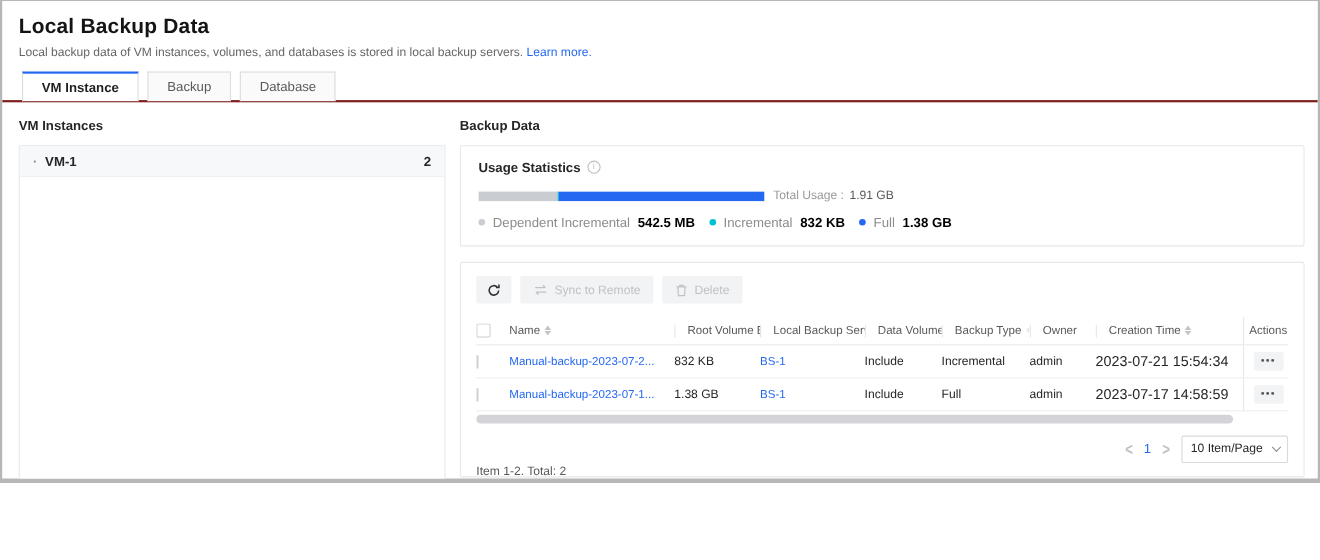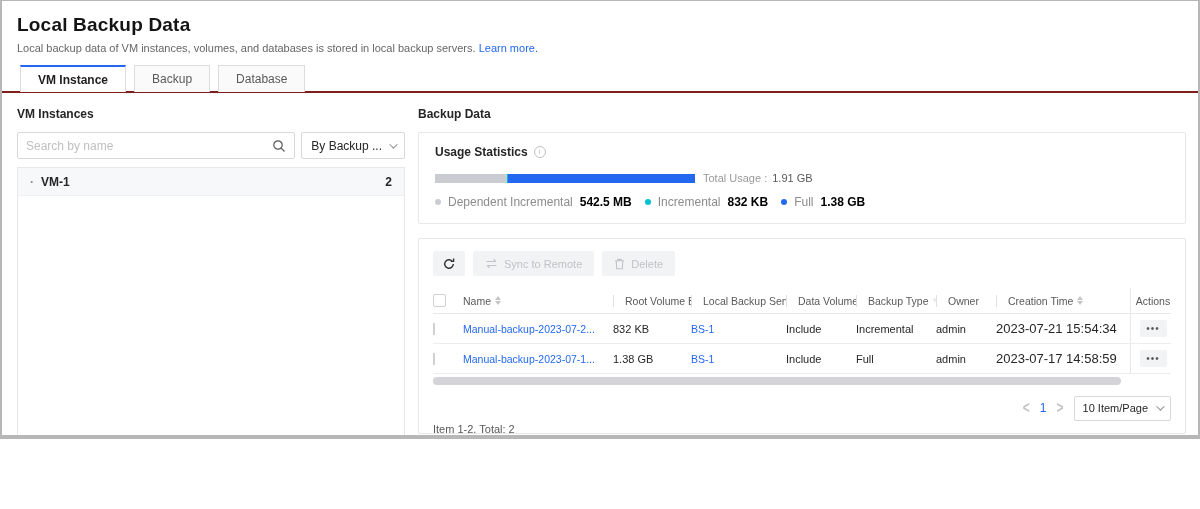--- a/index.html
+++ b/index.html
@@ -108,33 +108,20 @@
   <div class="tabbar">
     <div class="tab active">VM Instance</div>
     <div class="tab">Backup</div>
     <div class="tab">Database</div>
   </div>
 
   <div class="content">
 
     <div class="left-col">
       <div class="panel-title">VM Instances</div>
-      <div class="search-row">
-        <div class="search-box">
-          <input type="text" placeholder="Search by name" style="">
-          <svg width="14" height="14" viewBox="0 0 14 14">
-            <circle cx="6" cy="6" r="4.2" fill="none" stroke="#595959" stroke-width="1.2"></circle>
-            <line x1="9.2" y1="9.2" x2="12.5" y2="12.5" stroke="#595959" stroke-width="1.2"></line>
-          </svg>
-        </div>
-        <div class="dropdown">
-          <span>By Backup ...</span>
-          <span class="chev"></span>
-        </div>
-      </div>
       <div class="vm-list">
         <div class="vm-item">
           <span class="tree-dot">·</span>
           <span class="vm-name">VM-1</span>
           <span class="vm-count">2</span>
         </div>
       </div>
     </div>
 
     <div class="right-col">

